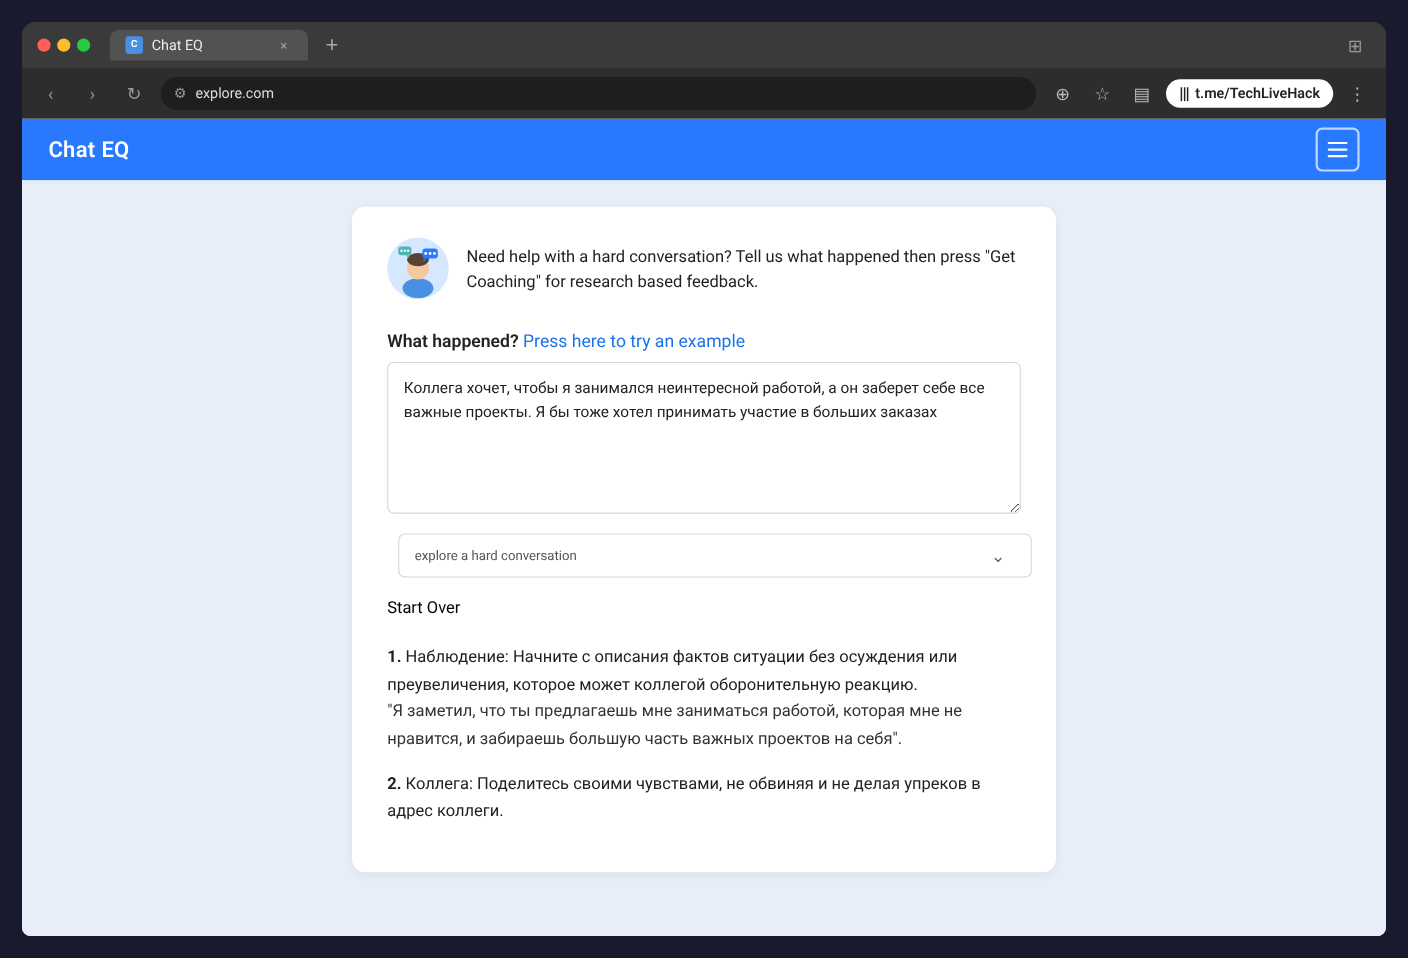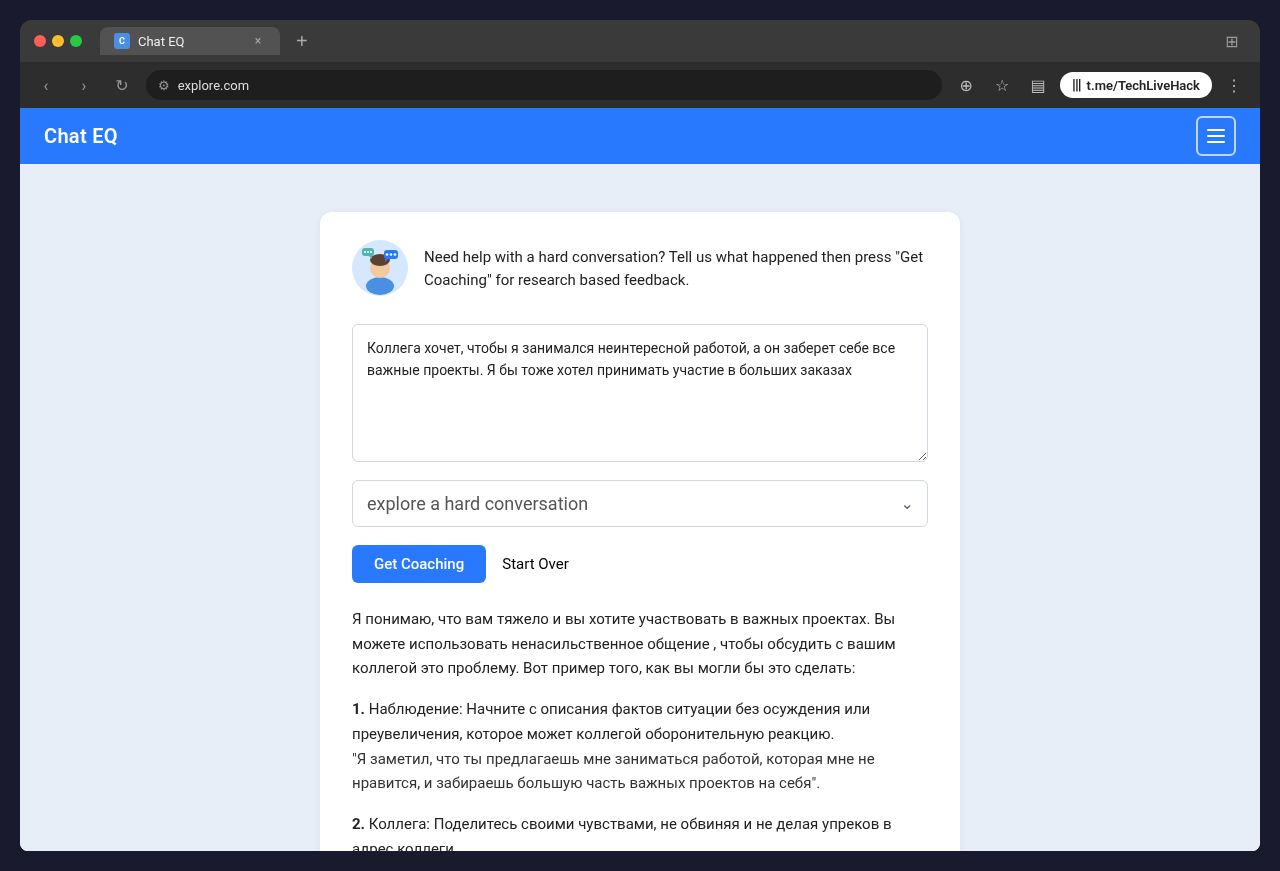--- a/index.html
+++ b/index.html
@@ -202,21 +202,21 @@
       background: white;
       display: block;
       border-radius: 1px;
     }
 
     
     .app-body {
       background: #e8eef8;
       flex: 1;
       overflow-y: auto;
-      padding: 48px 0;
+      padding: 24px 0;
     }
 
     .content-card {
       background: white;
       max-width: 640px;
       margin: 0 auto;
       border-radius: 12px;
       padding: 28px 32px;
       box-shadow: 0 2px 8px rgba(0,0,0,0.06);
     }
@@ -276,27 +276,28 @@
 
     .select-wrapper {
       position: relative;
       margin-bottom: 18px;
     }
     .select-input {
       width: 100%;
       border: 1px solid #d0d7de;
       border-radius: 6px;
       padding: 12px 14px;
-      font-size: 18px;
+      font-size: 12px;
       color: #555;
       appearance: none;
       background: white;
       cursor: pointer;
       font-family: inherit;
       outline: none;
+      margin-left: 10px;
     }
     .select-chevron {
       position: absolute;
       right: 14px;
       top: 50%;
       transform: translateY(-50%);
       color: #666;
       pointer-events: none;
       font-size: 16px;
     }
@@ -428,41 +429,42 @@
             <circle cx="13" cy="12" r="1.1" fill="white"></circle>
             <circle cx="16" cy="12" r="1.1" fill="white"></circle>
             <circle cx="19" cy="12" r="1.1" fill="white"></circle>
             <polygon points="20,16 20,19 17,16" fill="#4db6ac"></polygon>
           </svg>
         </div>
         <p class="bot-message-text">Need help with a hard conversation? Tell us what happened then press "Get Coaching" for research based feedback.</p>
       </div>
 
       
+      <div class="what-happened">
+        <span>What happened?</span>&nbsp;<a href="#">Press here to try an example</a>
+      </div>
 
       <textarea class="textarea-input" rows="5" style="">Коллега хочет, чтобы я занимался неинтересной работой, а он заберет себе все важные проекты. Я бы тоже хотел принимать участие в больших заказах</textarea>
 
       <div class="select-wrapper">
         <select class="select-input">
           <option>explore a hard conversation</option>
           <option>give feedback</option>
           <option>receive feedback</option>
           <option>resolve a conflict</option>
         </select>
         <span class="select-chevron">⌄</span>
       </div>
 
       <div class="button-row">
-        <button class="btn-coaching">Get Coaching</button>
         <button class="btn-start-over">Start Over</button>
       </div>
 
       
       <div class="response-text">
-        <p>Я понимаю, что вам тяжело и вы хотите участвовать в важных проектах. Вы можете использовать ненасильственное общение , чтобы обсудить с вашим коллегой это проблему. Вот пример того, как вы могли бы это сделать:</p>
 
         <p>
           <strong><span>1</span>. <span class="section-title">Наблюдение</span></strong><span>: Начните с описания фактов ситуации без осуждения или преувеличения, которое может коллегой оборонительную реакцию.</span><br>
           <span class="quote">"Я заметил, что ты предлагаешь мне заниматься работой, которая мне не нравится, и забираешь большую часть важных проектов на себя".</span>
         </p>
 
         <p>
           <strong><span>2</span>. <span class="section-title">Коллега</span></strong><span>: Поделитесь своими чувствами, не обвиняя и не делая упреков в адрес коллеги.</span><br>
           
         </p>

